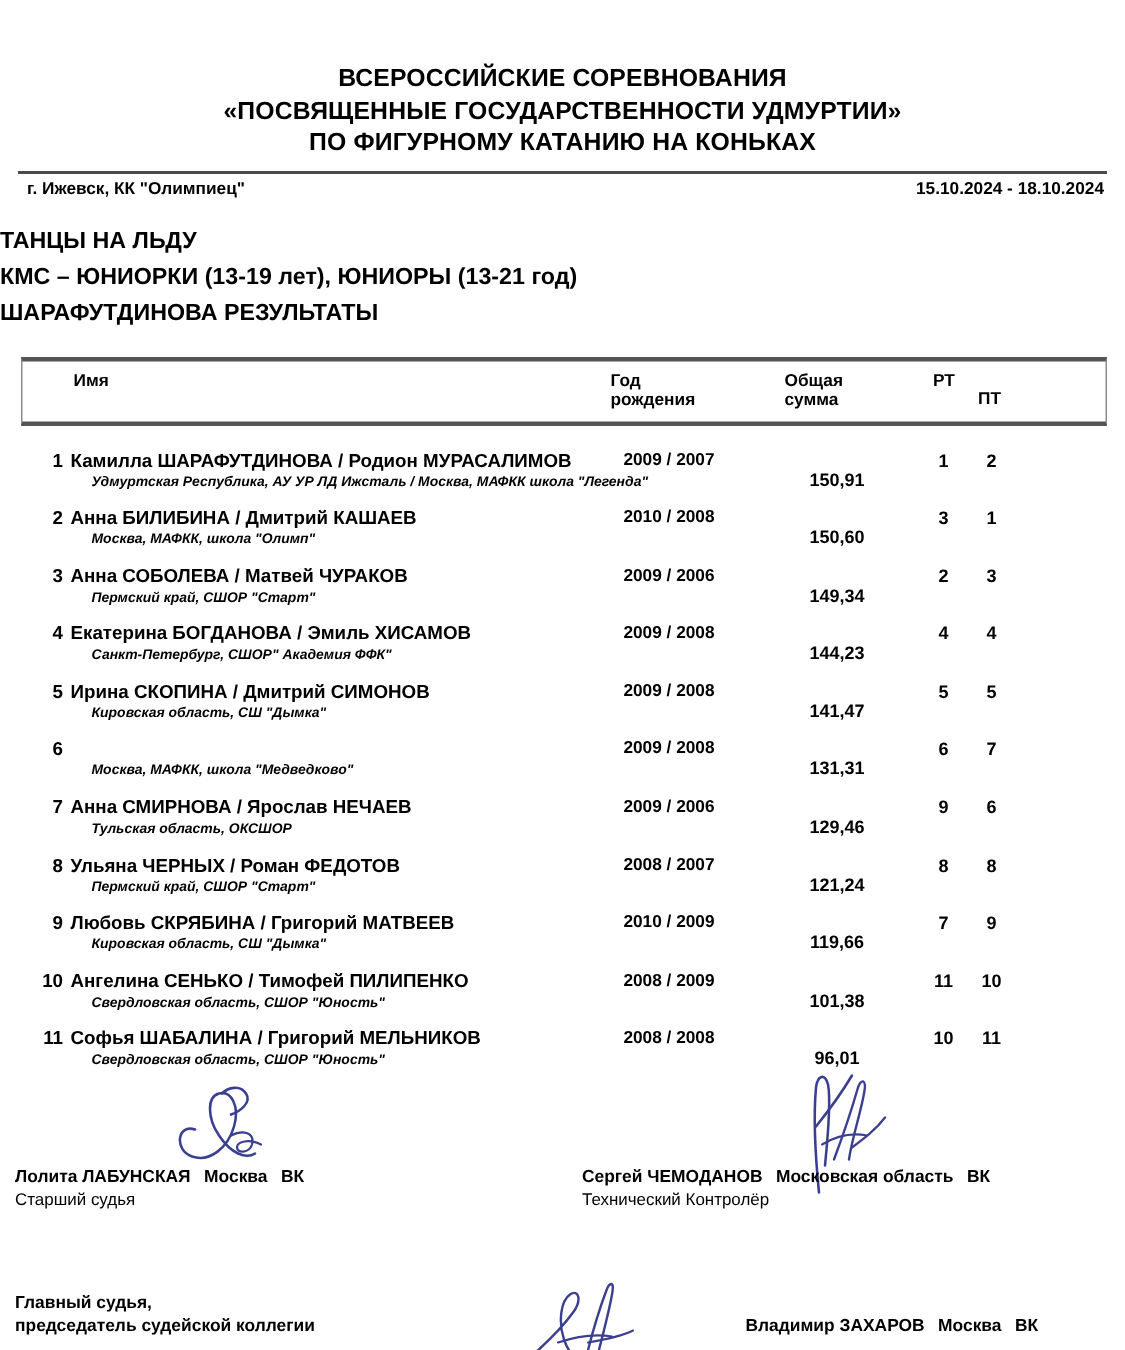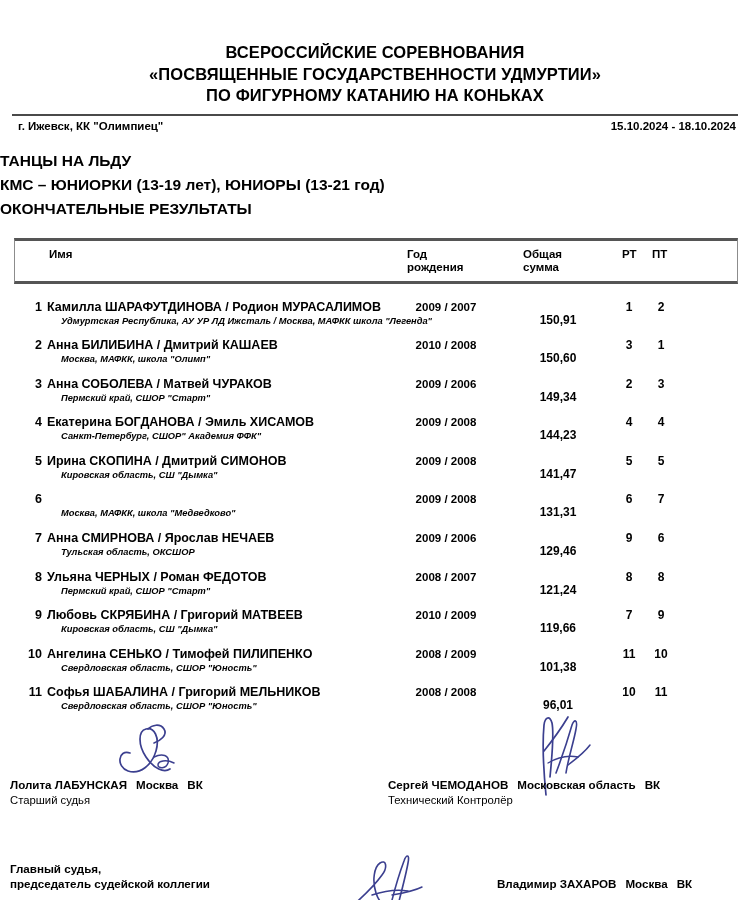--- a/index.html
+++ b/index.html
@@ -84,21 +84,21 @@
     position: absolute;
     font-size: 11.5px;
     font-weight: bold;
     line-height: 13.5px;
     text-align: left;
   }
   .th-name  { left: 34px;  top: 7px; text-align: right; }
   .th-year  { left: 392px; top: 7px; width: 80px; }
   .th-total { left: 508px; top: 7px; width: 72px; }
   .th-rt    { left: 607px; top: 7px; width: 22px; }
-  .th-pt    { left: 637px; top: 7px; width: 22px; }
+  .th-pt    { left: 637px; top: 19px; width: 22px; }
 
   
   .rows {
     position: relative;
     margin-top: 16px;
   }
   .row {
     position: relative;
     height: 38.6px;
   }
@@ -251,21 +251,21 @@
   <div class="rule-thick"></div>
 
   <div class="venue-row">
     <div>г. Ижевск, КК "Олимпиец"</div>
     <div>15.10.2024 - 18.10.2024</div>
   </div>
 
   <div class="event-titles">
     <div class="event-line l1">ТАНЦЫ НА ЛЬДУ</div>
     <div class="event-line l2">КМС – ЮНИОРКИ (13-19 лет), ЮНИОРЫ (13-21 год)</div>
-    <div class="event-line l3">ОКОНЧАТЕЛЬНЫЕ РЕЗУЛЬТАТЫ</div>
+    <div class="event-line l3">ШАРАФУТДИНОВА РЕЗУЛЬТАТЫ</div>
   </div>
 
   <div class="table-wrap">
 
     <div class="thead-box">
       <div class="thead-inner">
         <div class="th th-name">Имя</div>
         <div class="th th-year">
           <div>Год</div>
           <div>рождения</div>

